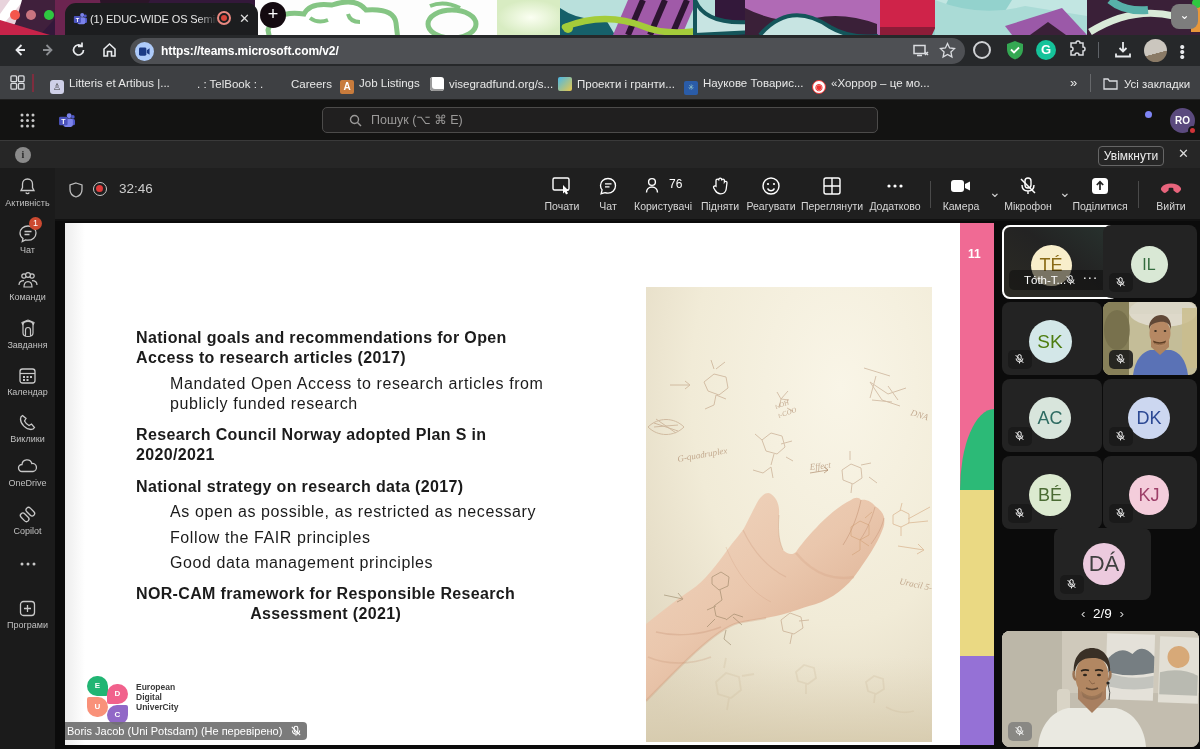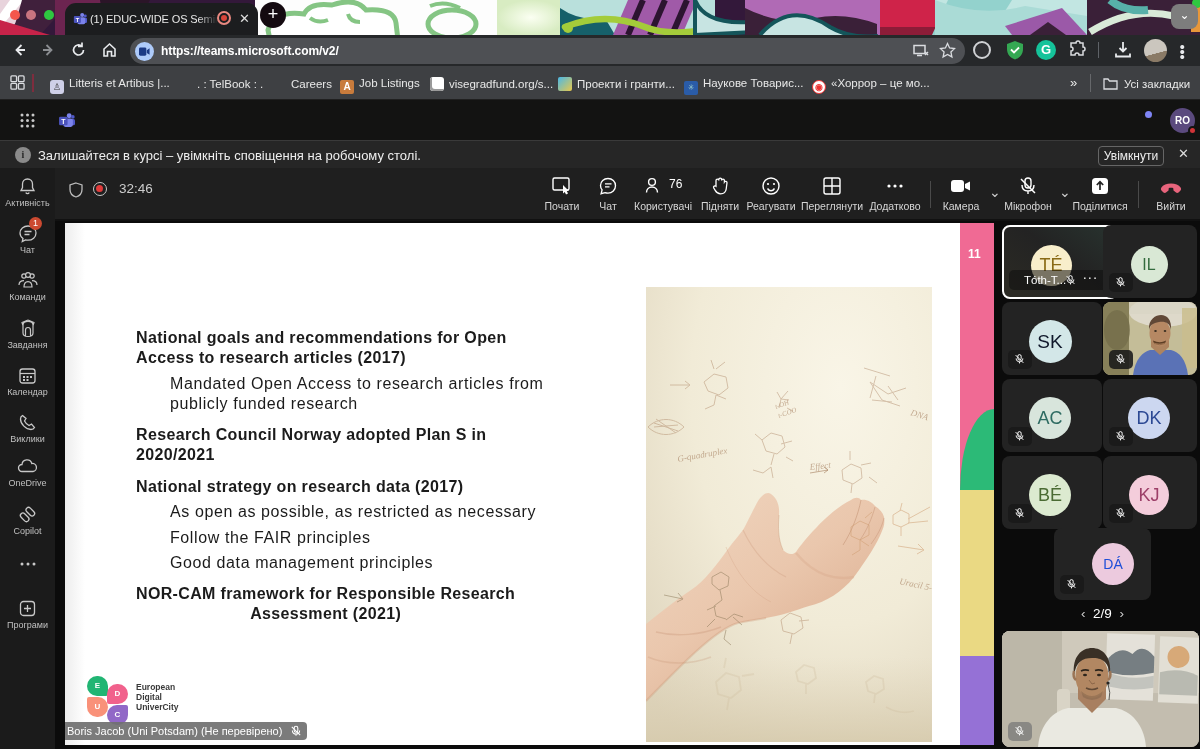--- a/index.html
+++ b/index.html
@@ -221,27 +221,30 @@
       </g>
     </svg>
   <svg width="17" height="17" style="position:absolute;left:58px;top:12px" viewBox="0 0 16 16">
     <circle cx="10.5" cy="3.5" r="2.3" fill="#7b83eb"></circle>
     <circle cx="14" cy="4.6" r="1.7" fill="#5059c9"></circle>
     <rect x="11.5" y="6.5" width="4.5" height="6" rx="1.5" fill="#5059c9"></rect>
     <rect x="5" y="6" width="9" height="8" rx="2" fill="#7b83eb"></rect>
     <rect x="1" y="4.5" width="8" height="8" rx="1.2" fill="#4b53bc"></rect>
     <text x="5" y="11" font-size="6.5" fill="#fff" text-anchor="middle" font-weight="bold">T</text>
   </svg>
+  <div id="search"><svg width="13" height="13" style="position:absolute;left:26px;top:6px" viewBox="0 0 13 13">
+        <circle cx="5.5" cy="5.5" r="4" stroke="#9b9a99" fill="none" stroke-width="1.4"></circle>
+        <path d="M8.5,8.5 L12,12" stroke="#9b9a99" stroke-width="1.4"></path>
+      </svg><span style="margin-left:48px">Пошук (⌥ ⌘ E)</span></div>
   <div style="position:absolute;right:48px;top:11px;width:7px;height:7px;border-radius:50%;background:#7f85f5;"></div>
   <div id="ravatar">RO<div style="position:absolute;right:-2px;bottom:-2px;width:9px;height:9px;border-radius:50%;background:#d13438;border:2px solid #131312;"></div></div>
 </div>
 
 <div id="notif">
   <div style="position:absolute;left:15px;top:6px;width:16px;height:16px;border-radius:50%;background:#8a8a8a;color:#262626;text-align:center;font-size:10px;line-height:16px;font-weight:700;font-family:'Liberation Serif',serif;">i</div>
-  <div style="position:absolute;left:38px;top:7px;">Залишайтеся в курсі – увімкніть сповіщення на робочому столі.</div>
   <div id="notifbtn">Увімкнути</div>
   <div style="position:absolute;right:11px;top:5px;font-size:13px;color:#ddd;">✕</div>
 </div>
 
 <div id="toolbar">
   <svg style="position:absolute;left:14px;top:14px" width="14" height="16" viewBox="0 0 14 16">
       <path d="M7,1 L13,3 L13,7.5 C13,11.5 10.5,14 7,15 C3.5,14 1,11.5 1,7.5 L1,3 Z" stroke="#bbb" stroke-width="1.3" fill="none"></path>
     </svg>
   <div style="position:absolute;left:38px;top:14px;width:14px;height:14px;border-radius:50%;border:1.5px solid #c8c8c8;">
       <div style="position:absolute;left:2px;top:2px;width:7px;height:7px;border-radius:50%;background:#e03b3b;"></div>
@@ -498,21 +501,21 @@
       </div>
       <div class="tile " style="left: 103px; top: 4px; width: 94px; height: 73px;">
         <div class="avat" style="left:27.5px;top:20.5px;width:37px;height:37px;background:#d9e8d5;color:#336b3d;font-size:16px;line-height:37px;">IL</div>
         <div class="micb"><svg width="11" height="12" viewBox="0 0 20 20">
             <rect x="7" y="2" width="6" height="10" rx="3" stroke="#fff" stroke-width="1.8" fill="none"></rect>
             <path d="M4,9 c0,4 2.5,6 6,6 c3.5,0 6,-2 6,-6 M10,15 L10,18" stroke="#fff" stroke-width="1.8" fill="none"></path>
             <path d="M3,3 L17,17" stroke="#fff" stroke-width="1.8"></path>
           </svg></div>
       </div>
       <div class="tile " style="left: 2px; top: 81px; width: 100px; height: 73px;">
-        <div class="avat" style="left:26.5px;top:17.5px;width:43px;height:43px;background:#d3e7e8;color:#0f172a;font-size:19px;line-height:43px;">SK</div>
+        <div class="avat" style="left:26.5px;top:17.5px;width:43px;height:43px;background:#d3e7e8;color:#4d7c0f;font-size:19px;line-height:43px;">SK</div>
         <div class="micb"><svg width="11" height="12" viewBox="0 0 20 20">
             <rect x="7" y="2" width="6" height="10" rx="3" stroke="#fff" stroke-width="1.8" fill="none"></rect>
             <path d="M4,9 c0,4 2.5,6 6,6 c3.5,0 6,-2 6,-6 M10,15 L10,18" stroke="#fff" stroke-width="1.8" fill="none"></path>
             <path d="M3,3 L17,17" stroke="#fff" stroke-width="1.8"></path>
           </svg></div>
       </div>
       <div class="tile " id="vid1" style="left: 103px; top: 81px; width: 94px; height: 73px;">
         <svg width="94" height="73" viewBox="0 0 94 73" style="position:absolute;left:0;top:0">
           <rect width="94" height="73" fill="#cbc49f"></rect>
           <rect x="0" y="0" width="26" height="73" fill="#878158"></rect>
@@ -562,21 +565,21 @@
       </div>
       <div class="tile " style="left: 103px; top: 235px; width: 94px; height: 73px;">
         <div class="avat" style="left:26px;top:19px;width:40px;height:40px;background:#f4cddb;color:#9c3f68;font-size:18px;line-height:40px;">KJ</div>
         <div class="micb"><svg width="11" height="12" viewBox="0 0 20 20">
             <rect x="7" y="2" width="6" height="10" rx="3" stroke="#fff" stroke-width="1.8" fill="none"></rect>
             <path d="M4,9 c0,4 2.5,6 6,6 c3.5,0 6,-2 6,-6 M10,15 L10,18" stroke="#fff" stroke-width="1.8" fill="none"></path>
             <path d="M3,3 L17,17" stroke="#fff" stroke-width="1.8"></path>
           </svg></div>
       </div>
       <div class="tile " style="left: 54px; top: 307px; width: 97px; height: 72px;">
-        <div class="avat" style="left:38px;top:15px;width:42px;height:42px;background:#eccade;color:#1d4ed8;font-size:14px;line-height:42px;">DÁ</div>
+        <div class="avat" style="left:29px;top:15px;width:42px;height:42px;background:#eccade;color:#404040;font-size:22px;line-height:42px;">DÁ</div>
         <div class="micb"><svg width="11" height="12" viewBox="0 0 20 20">
             <rect x="7" y="2" width="6" height="10" rx="3" stroke="#fff" stroke-width="1.8" fill="none"></rect>
             <path d="M4,9 c0,4 2.5,6 6,6 c3.5,0 6,-2 6,-6 M10,15 L10,18" stroke="#fff" stroke-width="1.8" fill="none"></path>
             <path d="M3,3 L17,17" stroke="#fff" stroke-width="1.8"></path>
           </svg></div>
       </div>
       <div style="position: absolute; left: 54px; top: 385px; width: 97px; color: rgb(255, 255, 255); font-size: 13.5px; text-align: center;"><span style="color:#ccc">‹</span>&nbsp;&nbsp;2/9&nbsp;&nbsp;<span style="color:#ccc">›</span></div>
       <div class="tile " id="vid2" style="left: 2px; top: 410px; width: 197px; height: 116px;">
         <svg width="197" height="116" viewBox="0 0 197 116" style="position:absolute;left:0;top:0">
           <rect width="197" height="116" fill="#c5bfb2"></rect>

